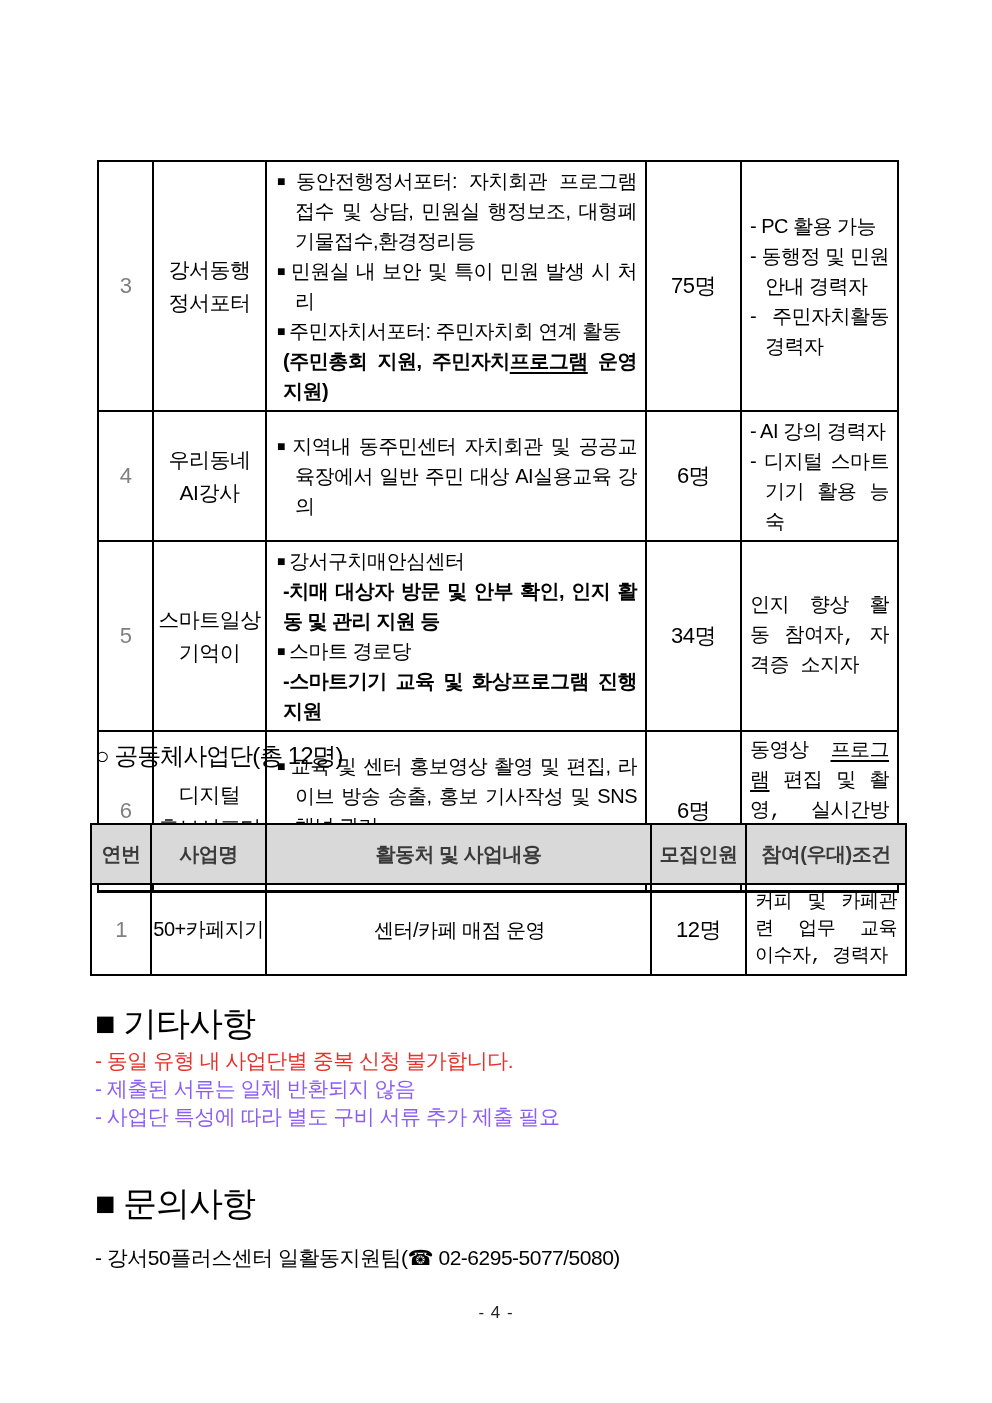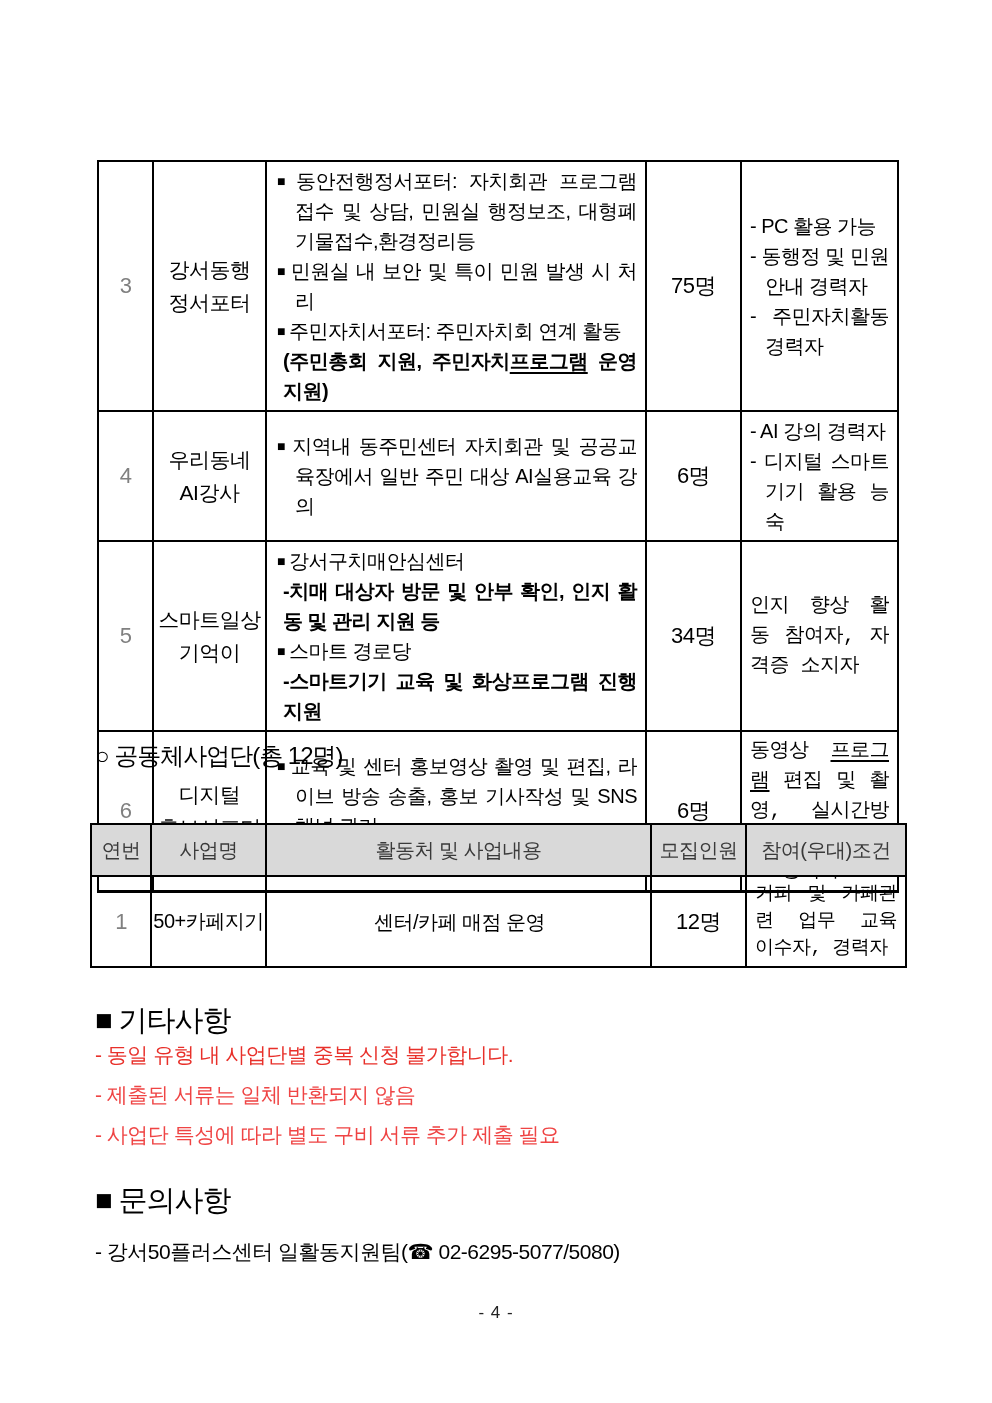--- a/index.html
+++ b/index.html
@@ -29,32 +29,32 @@
   .bm { font-size:14px; vertical-align:2px; padding-right:4px; }
   .u { text-decoration:underline; text-decoration-thickness:1.5px; text-underline-offset:4px; }
   .cond-li { padding-left:15px; text-indent:-15px; text-align:justify; }
   .jt { text-align:justify;font-family:Liberation Mono, monospace; }
 
   
   #sec-community { position:absolute; left:95px; top:740px; font-size:24px; letter-spacing:-1px; }
 
   #table2 { position:absolute; left:90px; top:823px; width:815px; }
   #table2 th {
-    background:#d9d9d9; font-weight:normal; color:#3a3a3a;
-    font-size:20px; height:52px; text-align:center;
+    background:#d9d9d9; font-weight:bold; color:#3a3a3a;
+    font-size:20px; height:60px; text-align:center;
   }
   #table2 td { height:68px; }
   #table2 .cell-content { text-align:center;border-radius:11px; }
   #table2 .cell-cond { font-size:19px; line-height:27px; }
 
   
-  .sec-heading { font-size:29px; letter-spacing:-1px; }
+  .sec-heading { font-size:34px; letter-spacing:-1px; }
   #sec-etc { position:absolute; left:95px; top:1001px; width:810px; }
   #etc-red { font-size:21px; font-weight:normal; }
-  .etc-line { margin-top:12px; font-size:21px; color:#ef4444; }
+  .etc-line { margin-top:0; font-size:21px; color:#8b5cf6; }
 
   #sec-inquiry { position:absolute; left:95px; top:1181px; width:810px; }
   #inquiry-line { margin-top:17px; font-size:21px; }
 
   #page-footer {
     position:absolute; left:0; top:1303px; width:100%;
     text-align:center; font-size:17px; color:#222; letter-spacing:1px;
   }
 </style>
 </head>

